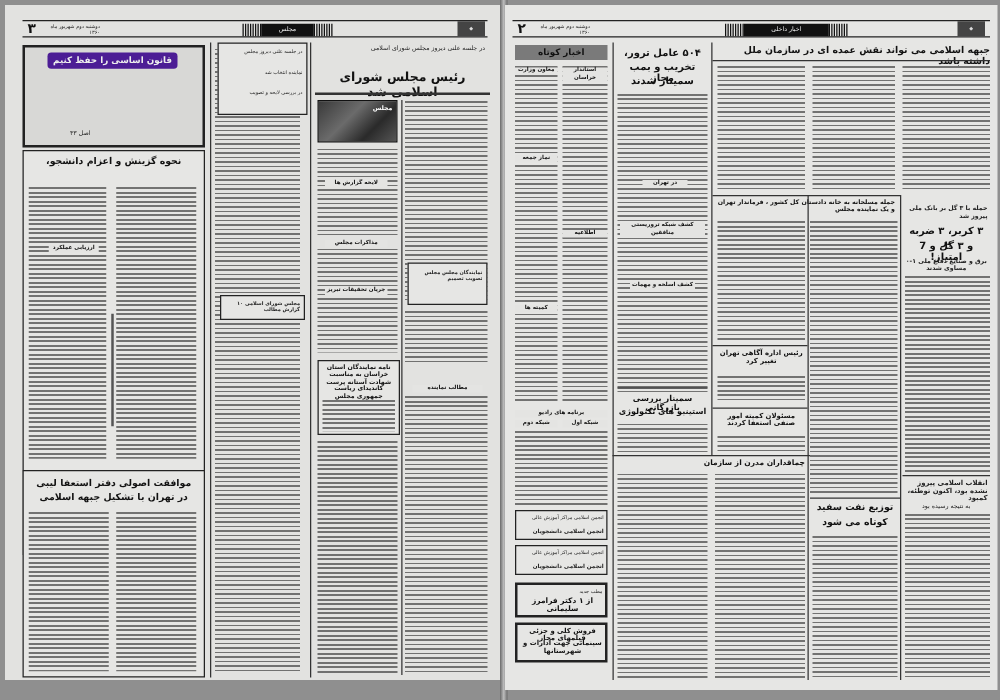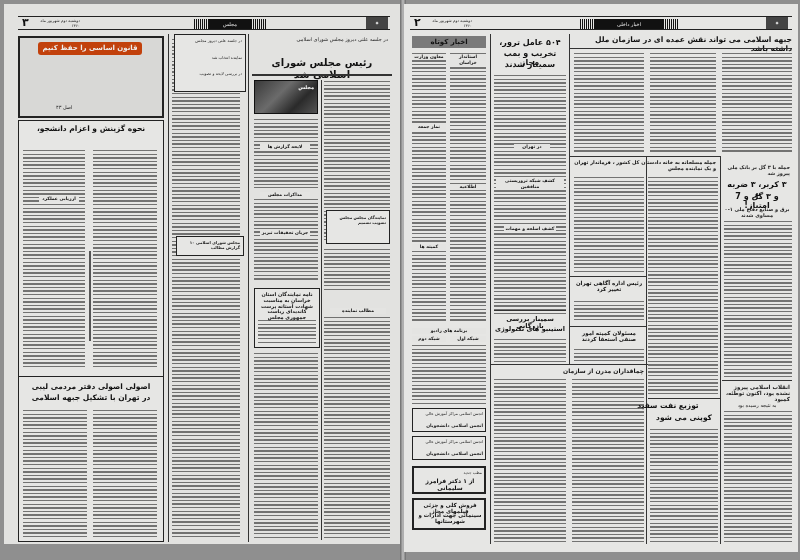--- a/index.html
+++ b/index.html
@@ -25,21 +25,21 @@
   .rule-v { position: absolute; width: 1px; background: #333; }
   .rule-h { position: absolute; height: 1px; background: #333; }
 
   .headline { position: absolute; direction: rtl; text-align: center; font-weight: bold; color: #111; line-height: 1.15; }
   .kicker { position: absolute; direction: rtl; font-size: 5px; color: #222; text-align: right; }
   .text-col { position: absolute; overflow: hidden;
     background-image: repeating-linear-gradient(180deg, transparent 0px, transparent 1px, rgba(20,20,20,0.55) 1px, rgba(20,20,20,0.55) 2.4px, transparent 2.4px, transparent 3.6px);
   }
   .subhead { position: absolute; direction: rtl; font-size: 4.5px; font-weight: bold; color: #111; background: #e4e4e2; text-align: center; line-height: 6px; }
   .boxed { position: absolute; border: 1px solid #222; background: #e6e6e4; }
-  .dark-banner { position: absolute; background: #c2410c; color: #eee; border-radius: 3px; direction: rtl; text-align: center; font-weight: bold; }
+  .dark-banner { position: absolute; background: #4c1d95; color: #eee; border-radius: 3px; direction: rtl; text-align: center; font-weight: bold; }
   .photo { position: absolute; background: linear-gradient(135deg,#3a3a3a,#6b6b6b 40%,#2a2a2a 70%,#555); border: 1px solid #111; }
   .photo-caption { position: absolute; font-size: 5px; font-weight: bold; color: #fff; direction: rtl; }
   .shade { position: absolute; background: #777; color: #111; direction: rtl; text-align: center; font-weight: bold; }
   .small-box-text { position: absolute; direction: rtl; font-size: 4px; line-height: 5px; color: #222; text-align: right; }
 </style>
 </head>
 <body>
 
 <div class="spread">
 
@@ -80,21 +80,21 @@
 
     <div class="boxed" style="left:14px;top:116px;width:146px;height:324px;border-width:1.5px">
       <div class="headline" style="left:4px;top:4px;width:136px;font-size:7.5px">نحوه گزینش و اعزام دانشجو،</div>
       <div class="text-col" style="left:4px;top:28px;width:62px;height:218px"></div>
       <div class="text-col" style="left:74px;top:28px;width:64px;height:218px"></div>
       <div class="subhead" style="left:20px;top:75px;width:40px">ارزیابی عملکرد</div>
       <div class="rule-v" style="left:70px;top:130px;height:90px;width:2px;background:#555"></div>
     </div>
 
     <div class="boxed" style="left:14px;top:372px;width:146px;height:166px;border-width:1.5px">
-      <div class="headline" style="left:4px;top:6px;width:136px;font-size:7.5px">اصولی اصولی دفتر مردمی لیبی</div>
+      <div class="headline" style="left:4px;top:6px;width:136px;font-size:7.5px">موافقت اصولی دفتر استعفا لیبی</div>
       <div class="headline" style="left:4px;top:17px;width:136px;font-size:7.5px">در تهران با تشکیل جبهه اسلامی</div>
       <div class="text-col" style="left:4px;top:32px;width:64px;height:128px"></div>
       <div class="text-col" style="left:74px;top:32px;width:64px;height:128px"></div>
     </div>
 
     <div class="text-col" style="left:168px;top:34px;width:68px;height:500px"></div>
     <div class="boxed" style="left:170px;top:30px;width:72px;height:58px">
       <div class="small-box-text" style="right:3px;top:3px;width:64px">در جلسه علنی دیروز مجلس</div>
       <div class="small-box-text" style="right:3px;top:20px;width:64px">نماینده انتخاب شد</div>
       <div class="small-box-text" style="right:3px;top:36px;width:64px">در بررسی لایحه و تصویب</div>
@@ -236,22 +236,22 @@
     <div class="headline" style="left:170px;top:276px;width:70px;font-size:5.5px">رئیس اداره آگاهی تهران تغییر کرد</div>
     <div class="text-col" style="left:170px;top:296px;width:70px;height:22px"></div>
 
     <div class="rule-h" style="left:166px;top:322px;width:76px"></div>
     <div class="headline" style="left:170px;top:326px;width:70px;font-size:5.5px">مسئولان کمیته امور صنفی استعفا کردند</div>
     <div class="text-col" style="left:170px;top:344px;width:70px;height:14px"></div>
 
     <div class="rule-v" style="left:242px;top:152px;height:388px"></div>
 
     <div class="rule-h" style="left:244px;top:394px;width:72px"></div>
-    <div class="headline" style="left:228px;top:398px;width:72px;font-size:7.5px">توزیع نفت سفید</div>
-    <div class="headline" style="left:244px;top:410px;width:72px;font-size:7.5px">کوپنی می شود</div>
+    <div class="headline" style="left:244px;top:398px;width:72px;font-size:7.5px">توزیع نفت سفید</div>
+    <div class="headline" style="left:244px;top:410px;width:72px;font-size:7.5px">کوتاه می شود</div>
     <div class="text-col" style="left:246px;top:424px;width:68px;height:116px"></div>
 
     <div class="rule-v" style="left:316px;top:152px;height:388px"></div>
 
     <div class="kicker" style="right:8px;top:160px;width:66px;font-weight:bold">حمله با ۳ گل بر بانک ملی پیروز شد</div>
     <div class="headline" style="left:318px;top:176px;width:70px;font-size:8px">۳ کربر، ۳ ضربه بر</div>
     <div class="headline" style="left:318px;top:188px;width:70px;font-size:8px">و ۳ گل و 7 امتیاز!</div>
     <div class="kicker" style="right:8px;top:202px;width:66px;font-weight:bold;text-align:center">برق و صنایع دفاع ملی ۱-۰ مساوی شدند</div>
     <div class="text-col" style="left:320px;top:216px;width:68px;height:158px"></div>
 

